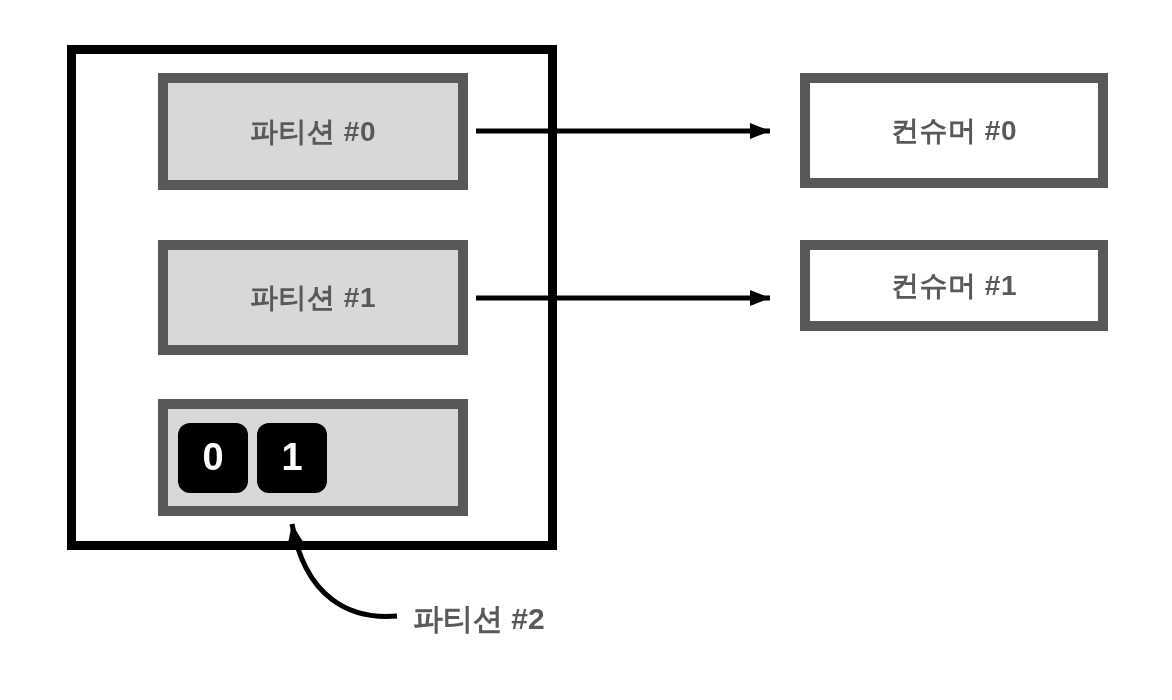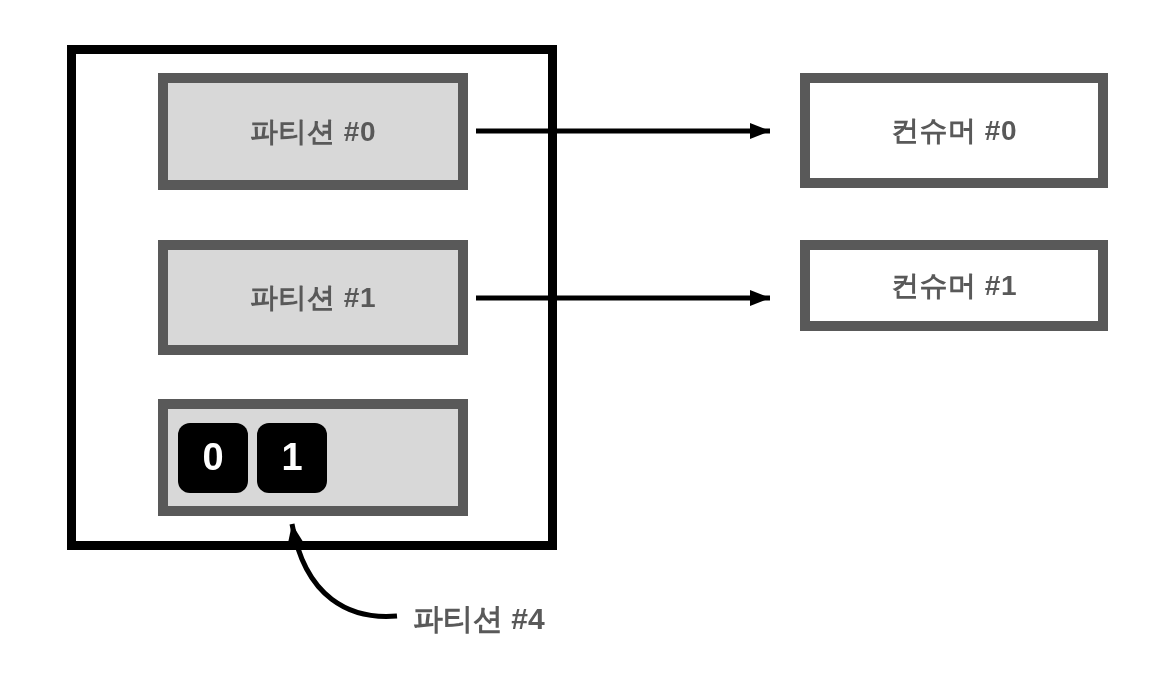--- a/index.html
+++ b/index.html
@@ -117,15 +117,15 @@
     <defs>
       <marker id="ah" markerUnits="userSpaceOnUse" markerWidth="22" markerHeight="18" refX="20" refY="8" orient="auto">
         <path d="M0,0 L20,8 L0,16 Z"></path>
       </marker>
     </defs>
     <line x1="476" y1="131" x2="770" y2="131" marker-end="url(#ah)"></line>
     <line x1="476" y1="298" x2="770" y2="298" marker-end="url(#ah)"></line>
     <path d="M 397 616 C 350 620, 305 598, 292 524" marker-end="url(#ah)"></path>
   </svg>
 
-  <div class="annotation">파티션 #4</div>
+  <div class="annotation">파티션 #2</div>
 
 </div>
 
 </body></html>

